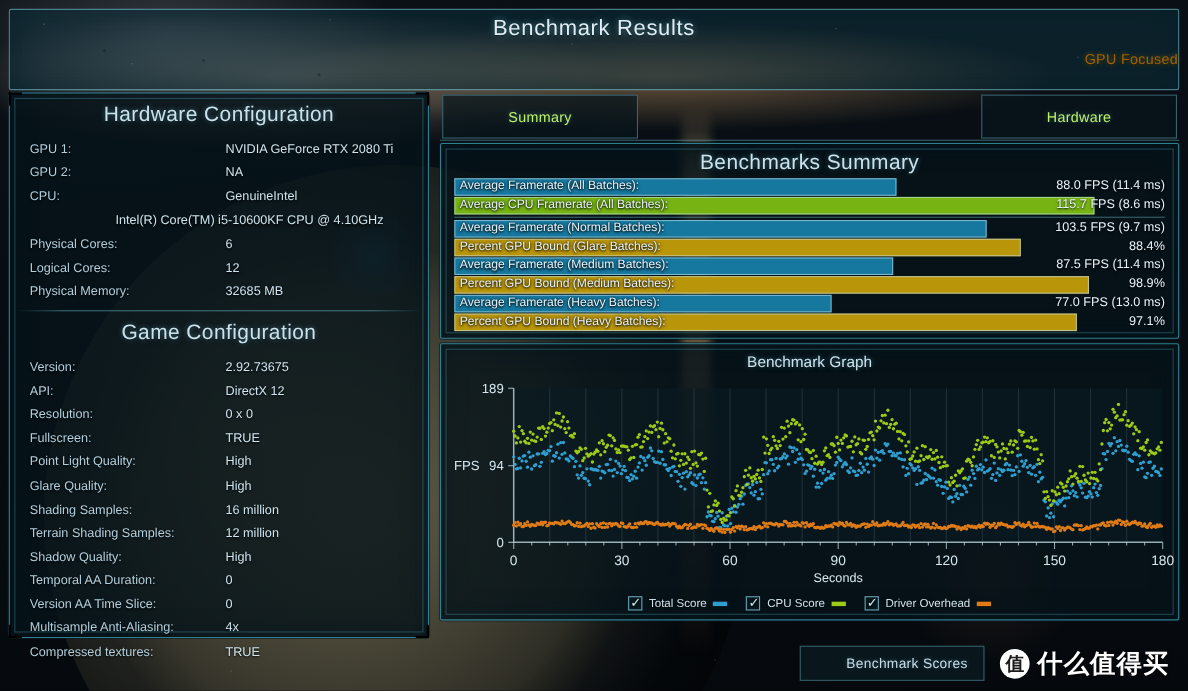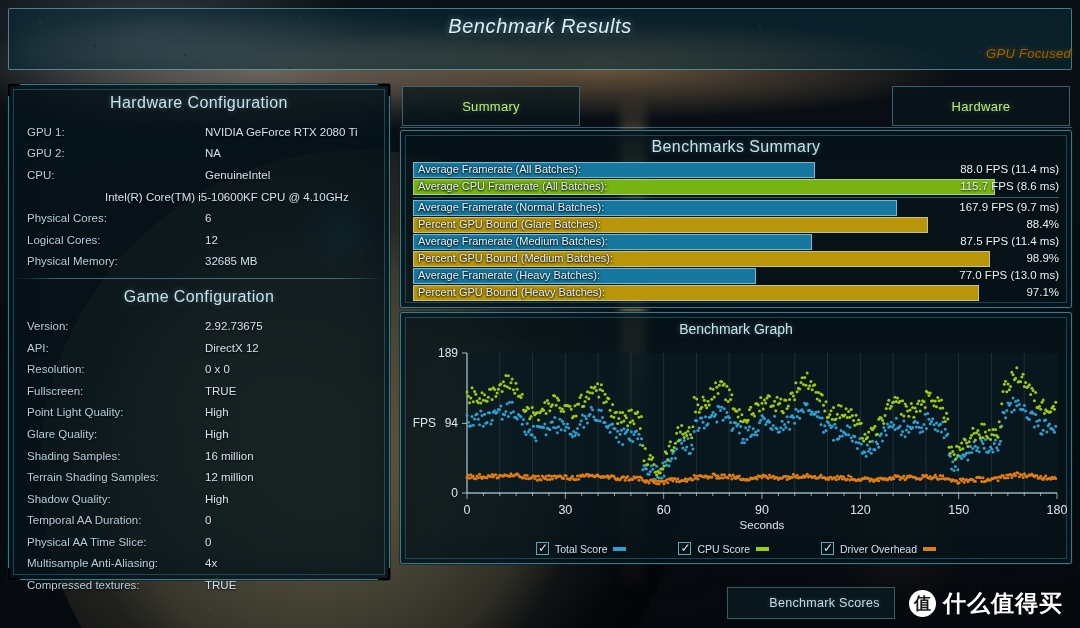--- a/index.html
+++ b/index.html
@@ -73,26 +73,25 @@
     box-shadow: 0 0 0 1px rgba(10,30,38,0.6), inset 0 0 22px rgba(0,20,30,0.55);
   }
   .panel-inner-line {
     position: absolute; inset: 4px;
     border: 1px solid rgba(58,132,148,0.45);
     pointer-events: none;
   }
 
   
   #header {
-    position: absolute; left: 8px; top: 8px; width: 1064px; height: 62px;
+    position: absolute; left: 8px; top: 8px; width: 1064px; height: 74px;
     background: rgba(18,58,70,0.45);
     border: 1px solid rgba(120,200,215,0.55);
     border-radius: 2px;
     box-shadow: inset 0 0 30px rgba(0,30,40,0.5);
-    font-style: italic;
   }
   #header .title {
     position: absolute; left: 0; right: 0; top: 6px;
     text-align: center;
     font-size: 20px; letter-spacing: .6px;
     color: #dfeef5;
     text-shadow: 0 0 6px rgba(140,220,240,.55), 0 1px 2px rgba(0,0,0,.9);
   }
   #header .subtitle {
     position: absolute; left: 0; right: 0; top: 37px;
@@ -108,21 +107,21 @@
     border-radius: 3px;
   }
   .corner { position: absolute; width: 12px; height: 12px; border-color: #67d2e4; }
   .corner.tl { left: -1px; top: -1px; border-left: 2px solid; border-top: 2px solid; }
   .corner.tr { right: -1px; top: -1px; border-right: 2px solid; border-top: 2px solid; }
   .corner.bl { left: -1px; bottom: -1px; border-left: 2px solid; border-bottom: 2px solid; }
   .corner.br { right: -1px; bottom: -1px; border-right: 2px solid; border-bottom: 2px solid; }
 
   .section-title {
     text-align: center;
-    font-size: 16px;
+    font-size: 19px;
     color: #c9e2ec;
     letter-spacing: .4px;
     text-shadow: 0 0 5px rgba(120,200,225,.5), 0 1px 2px rgba(0,0,0,.9);
     padding: 9px 0 9px;
   }
   .cfg-rows { padding: 0 0 0 0; }
   .cfg-row {
     display: flex; align-items: center;
     height: 21.6px;
     font-size: 11.5px;
@@ -211,21 +210,21 @@
   
   .graph-wrap { position: absolute; inset: 0; }
   .graph-title {
     position: absolute; left: 0; right: 0; top: 8px;
     text-align: center; font-size: 14px; color: #cbe3ed;
     text-shadow: 0 0 5px rgba(120,200,225,.5), 0 1px 2px rgba(0,0,0,.9);
   }
   #plot-svg { position: absolute; left: 0; top: 28px; }
   .legend {
     position: absolute; left: 0; right: 0; bottom: 8px;
-    display: flex; justify-content: center; gap: 52px;
+    display: flex; justify-content: center; gap: 17px;
     font-size: 10.5px;
   }
   .legend-item { display: flex; align-items: center; gap: 6px; color: #cfe3ec;
     text-shadow: 0 1px 2px rgba(0,0,0,.95); }
   .lg-check {
     width: 13px; height: 13px;
     border: 1px solid rgba(130,200,218,.8);
     background: rgba(8,24,30,.75);
     position: relative;
   }
@@ -359,21 +358,21 @@
         </div>
         <div class="cfg-row">
           <span class="k">Shadow Quality:</span>
           <span class="v">High</span>
         </div>
         <div class="cfg-row">
           <span class="k">Temporal AA Duration:</span>
           <span class="v">0</span>
         </div>
         <div class="cfg-row">
-          <span class="k">Physical AA Time Slice:</span>
+          <span class="k">Version AA Time Slice:</span>
           <span class="v">0</span>
         </div>
         <div class="cfg-row">
           <span class="k">Multisample Anti-Aliasing:</span>
           <span class="v">4x</span>
         </div>
         <div class="cfg-row">
           <span class="k">Compressed textures:</span>
           <span class="v">TRUE</span>
         </div>
@@ -403,21 +402,21 @@
           </div>
           <div class="bar-label">Average CPU Framerate (All Batches):</div>
           <div class="bar-value">115.7 FPS (8.6 ms)</div>
         </div>
         <div class="bar-sep"></div>
         <div class="bar-row">
           <div class="bar-track">
             <div class="bar-fill blue" style="width: 483.89px;"></div>
           </div>
           <div class="bar-label">Average Framerate (Normal Batches):</div>
-          <div class="bar-value">167.9 FPS (9.7 ms)</div>
+          <div class="bar-value">103.5 FPS (9.7 ms)</div>
         </div>
         <div class="bar-row">
           <div class="bar-track">
             <div class="bar-fill gold" style="width: 515.372px;"></div>
           </div>
           <div class="bar-label">Percent GPU Bound (Glare Batches):</div>
           <div class="bar-value">88.4%</div>
         </div>
         <div class="bar-row">
           <div class="bar-track">

